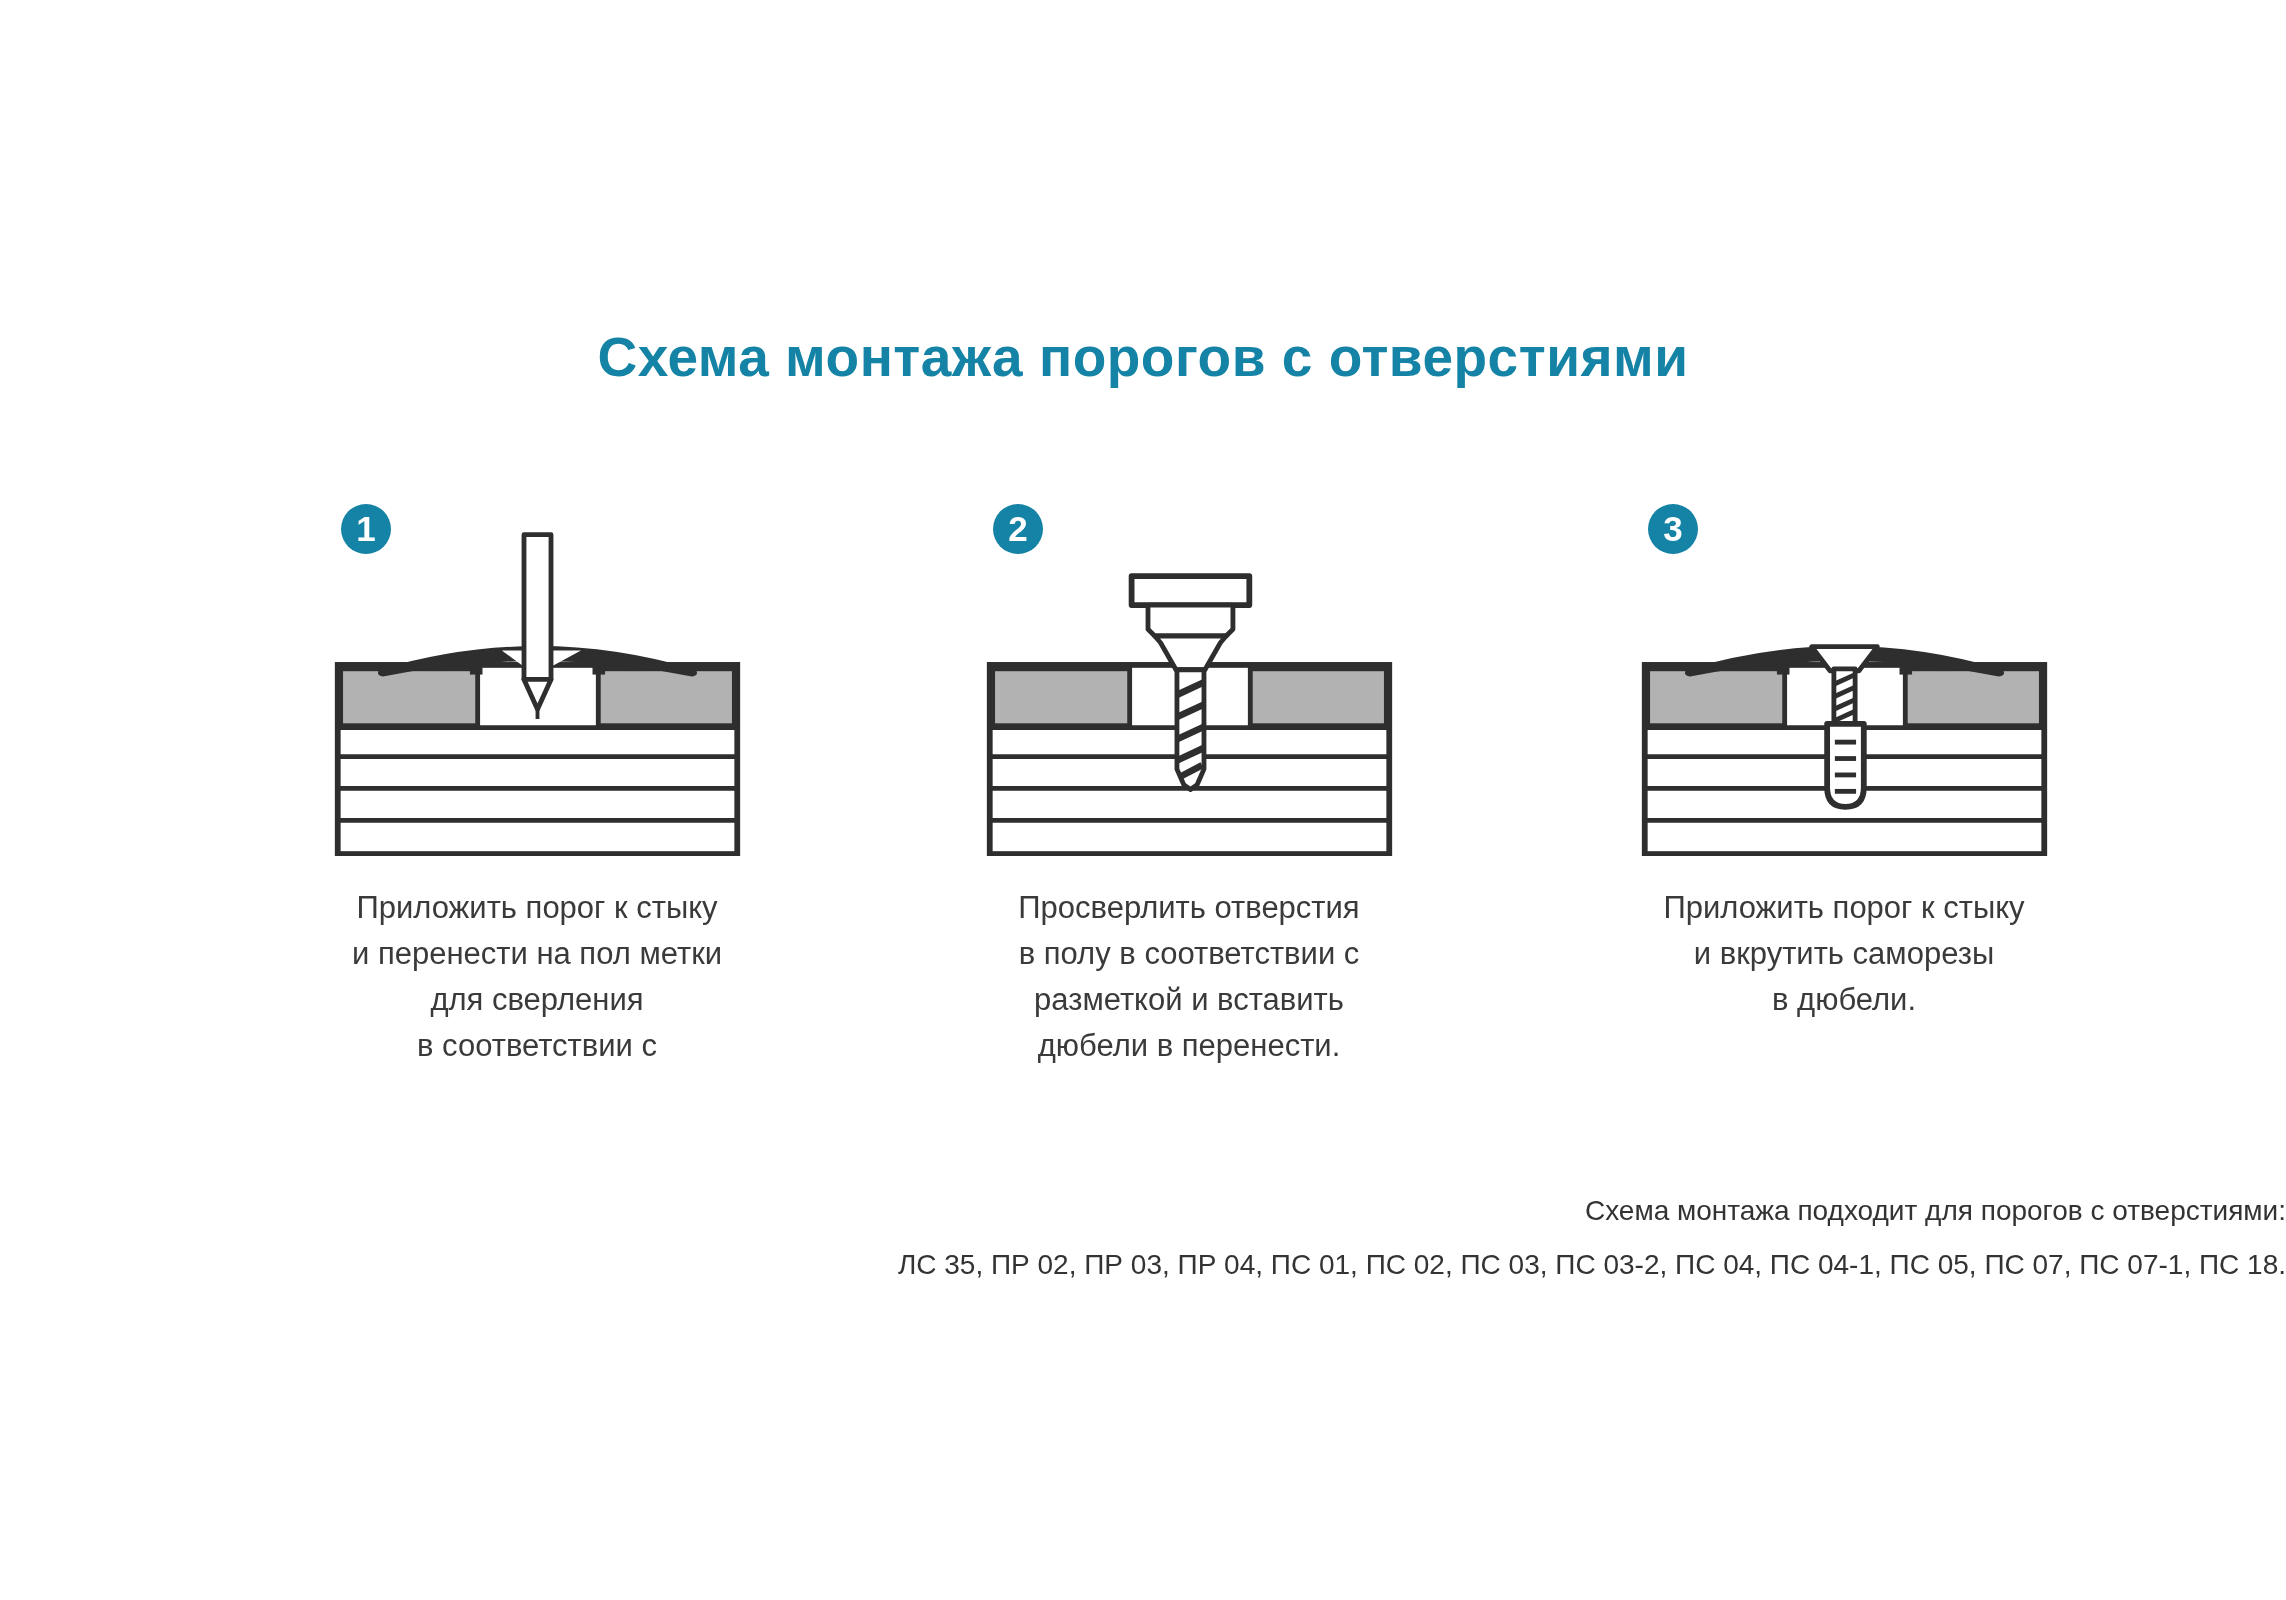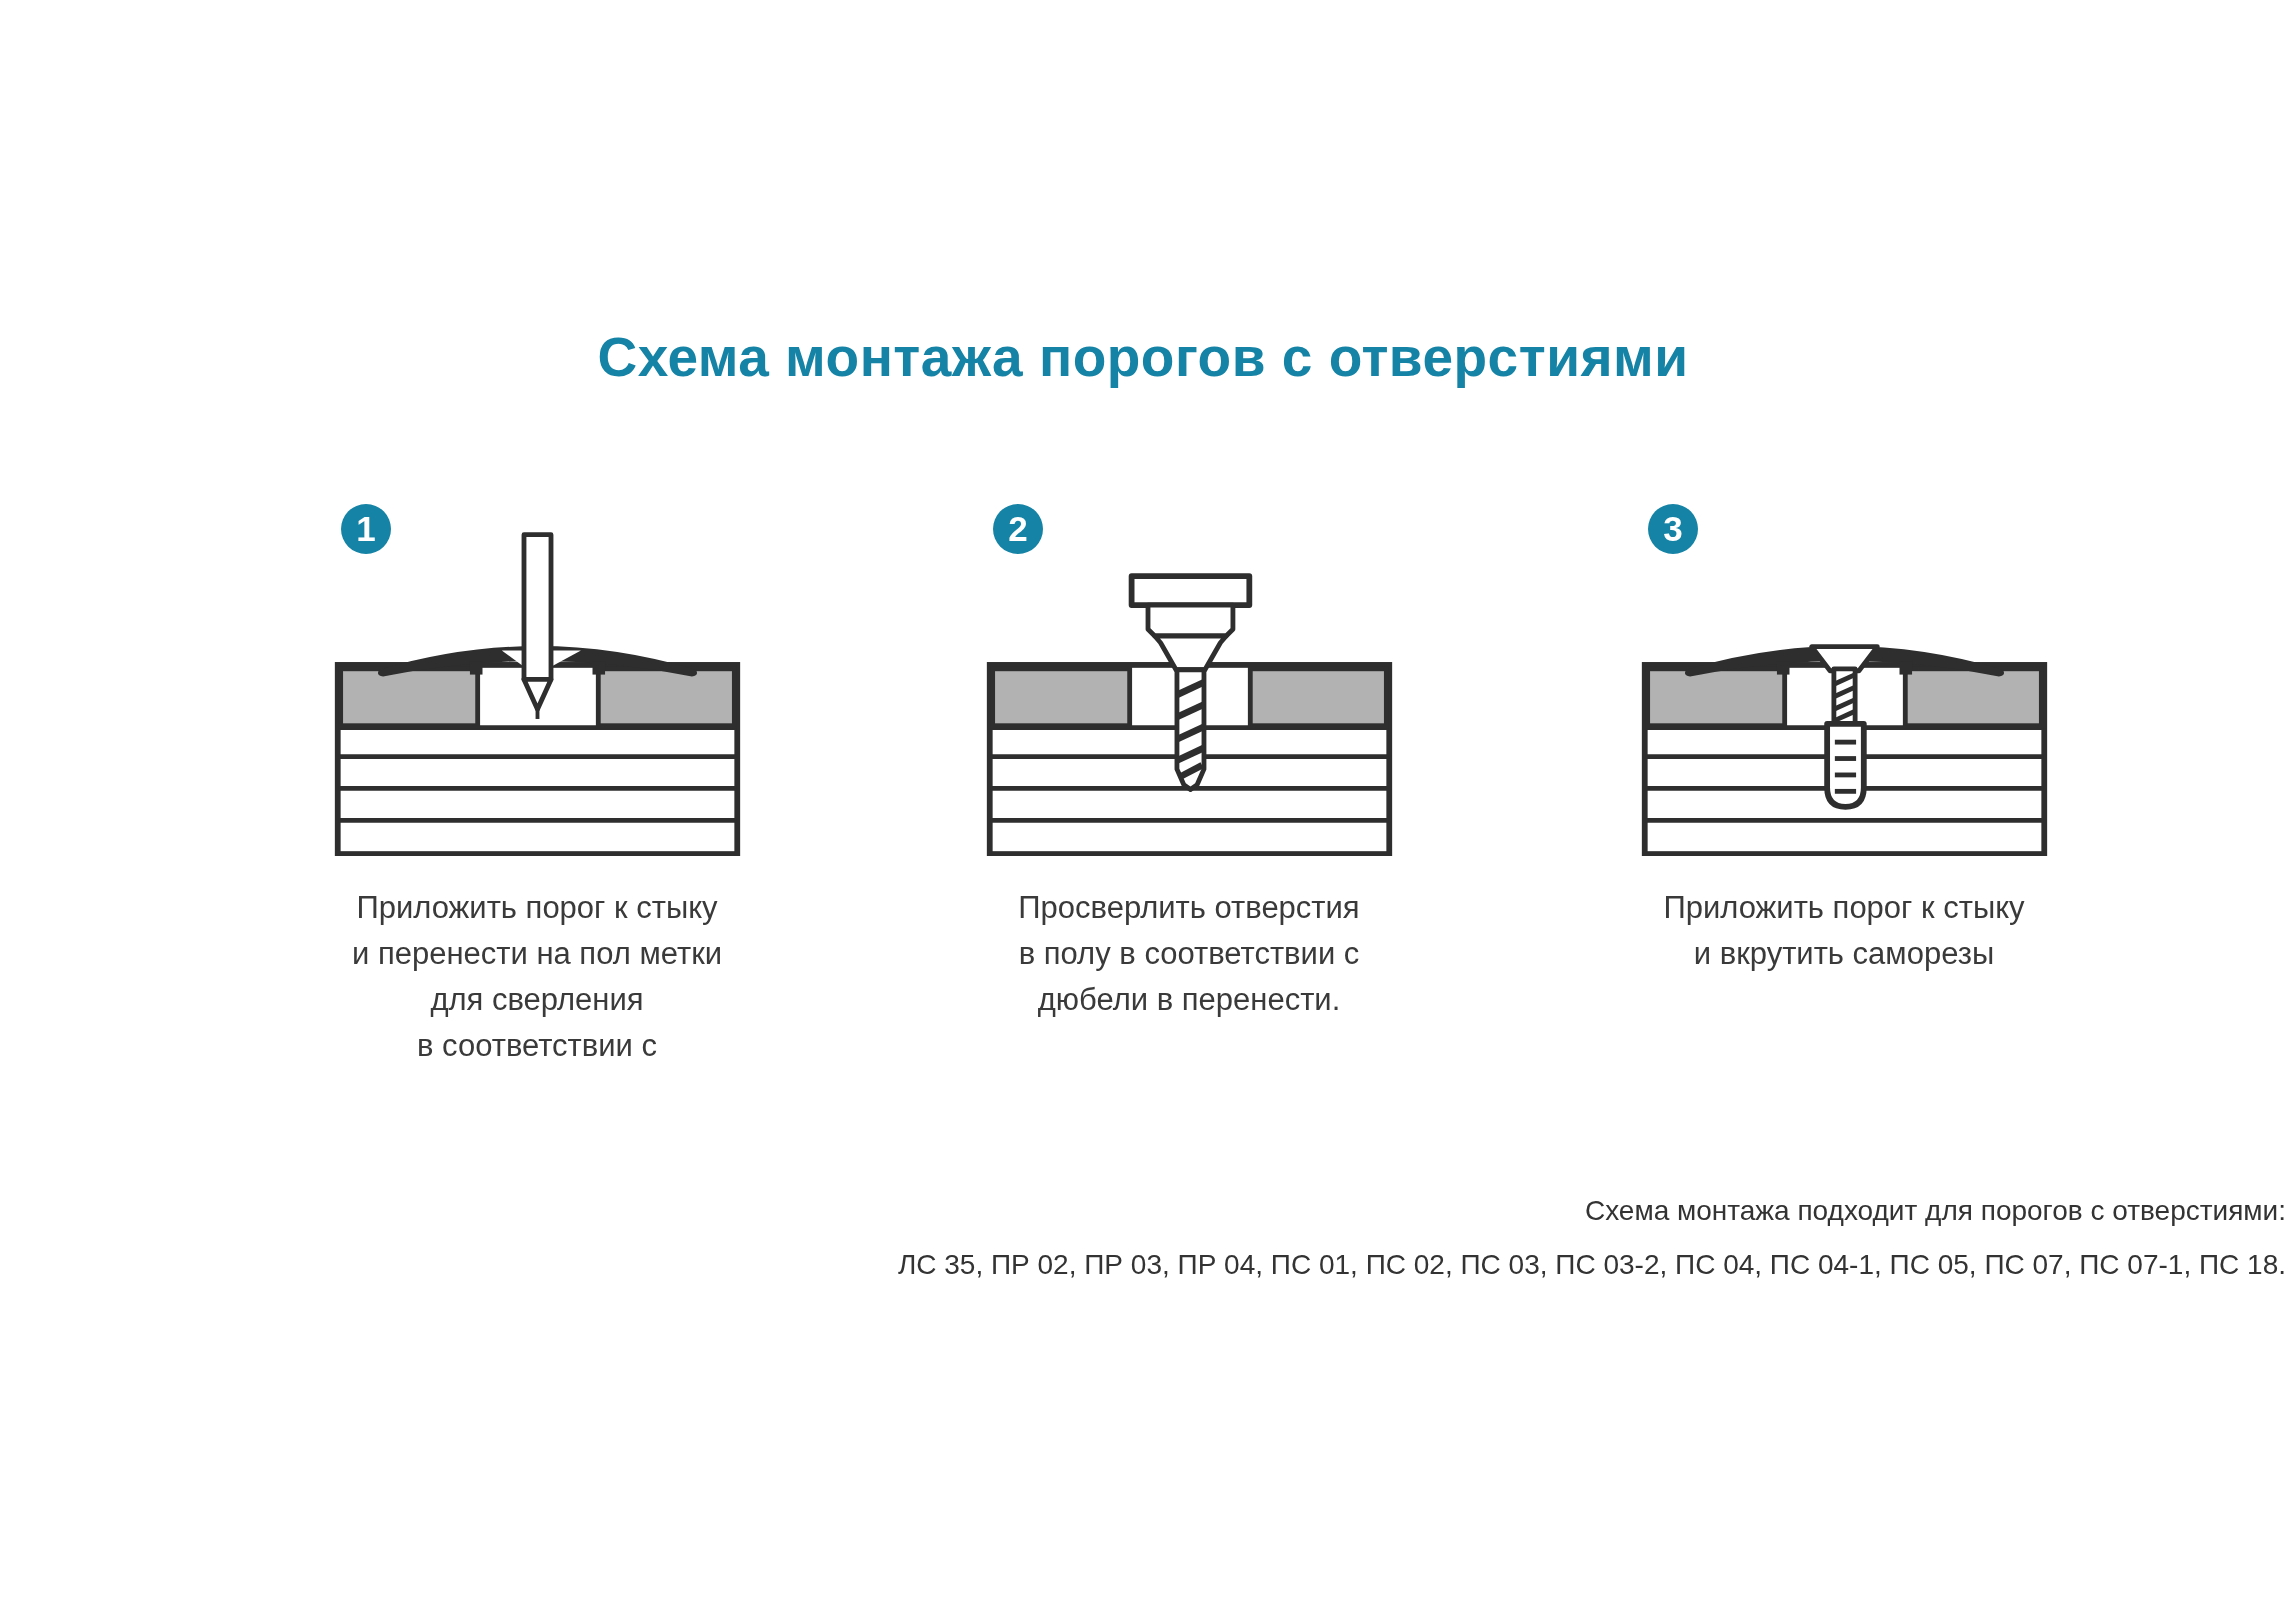--- a/index.html
+++ b/index.html
@@ -111,20 +111,21 @@
         <line class="hatch" x1="207" y1="233" x2="235" y2="220" stroke-width="7"></line>
         <line class="hatch" x1="207" y1="256" x2="235" y2="243" stroke-width="7"></line>
         <line class="hatch" x1="207" y1="279" x2="235" y2="266" stroke-width="7"></line>
         <line class="hatch" x1="207" y1="301" x2="235" y2="288" stroke-width="7"></line>
         <line class="hatch" x1="210" y1="318" x2="233" y2="306" stroke-width="7"></line>
       </g>
     </svg>
     <figcaption class="caption">
       <div>Просверлить отверстия</div>
       <div>в полу в соответствии с</div>
+      <div>разметкой и вставить</div>
       <div>дюбели в перенести.</div>
     </figcaption>
   </figure>
 
   <figure class="step" id="step3">
     <span class="badge">3</span>
     <svg class="diagram" viewBox="0 0 440 400" role="img">
       <g>
         <rect class="box" x="13" y="202" width="414" height="196"></rect>
         <line class="lyr" x1="14" y1="267" x2="426" y2="267"></line>
@@ -151,20 +152,21 @@
         <path class="wh wh6" d="M 202,263 H 240 V 329 Q 240,349 221,349 Q 202,349 202,329 Z"></path>
         <line class="hatch" x1="210" y1="282" x2="232" y2="282" stroke-width="5"></line>
         <line class="hatch" x1="210" y1="299" x2="232" y2="299" stroke-width="5"></line>
         <line class="hatch" x1="210" y1="316" x2="232" y2="316" stroke-width="5"></line>
         <line class="hatch" x1="210" y1="333" x2="232" y2="333" stroke-width="5"></line>
       </g>
     </svg>
     <figcaption class="caption">
       <div>Приложить порог к стыку</div>
       <div>и вкрутить саморезы</div>
+      <div>в дюбели.</div>
     </figcaption>
   </figure>
 
   <footer class="footer">
     <div>Схема монтажа подходит для порогов с отверстиями:</div>
     <div>ЛС 35, ПР 02, ПР 03, ПР 04, ПС 01, ПС 02, ПС 03, ПС 03-2, ПС 04, ПС 04-1, ПС 05, ПС 07, ПС 07-1, ПС 18.</div>
   </footer>
 
 </main>
 

